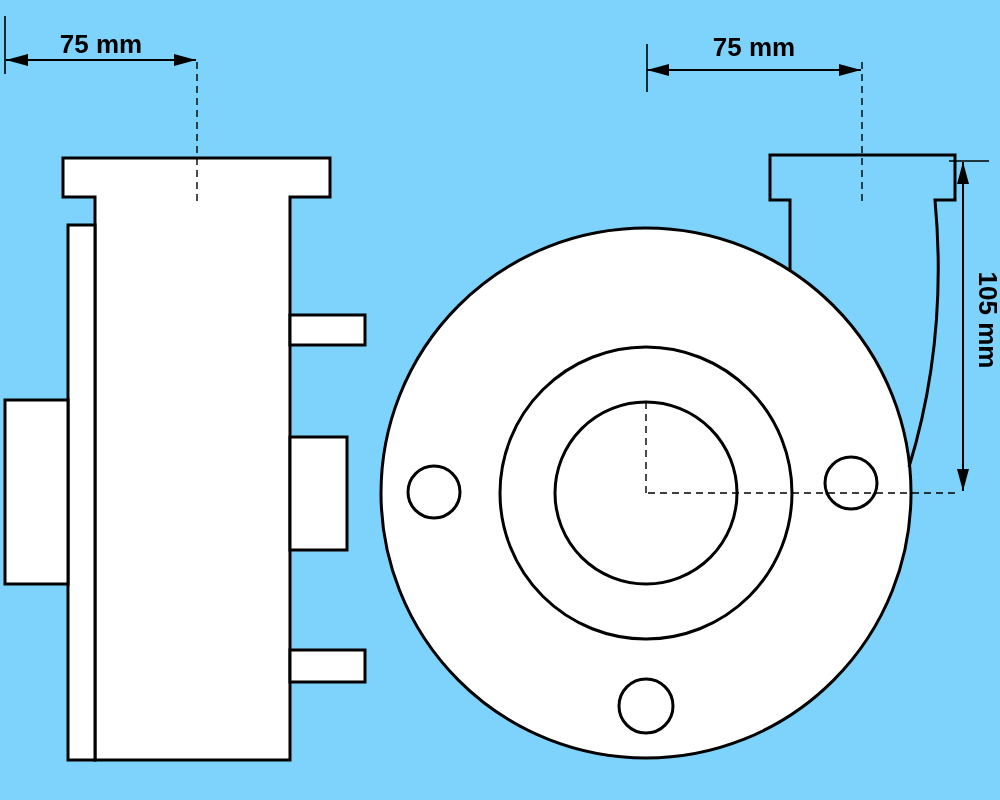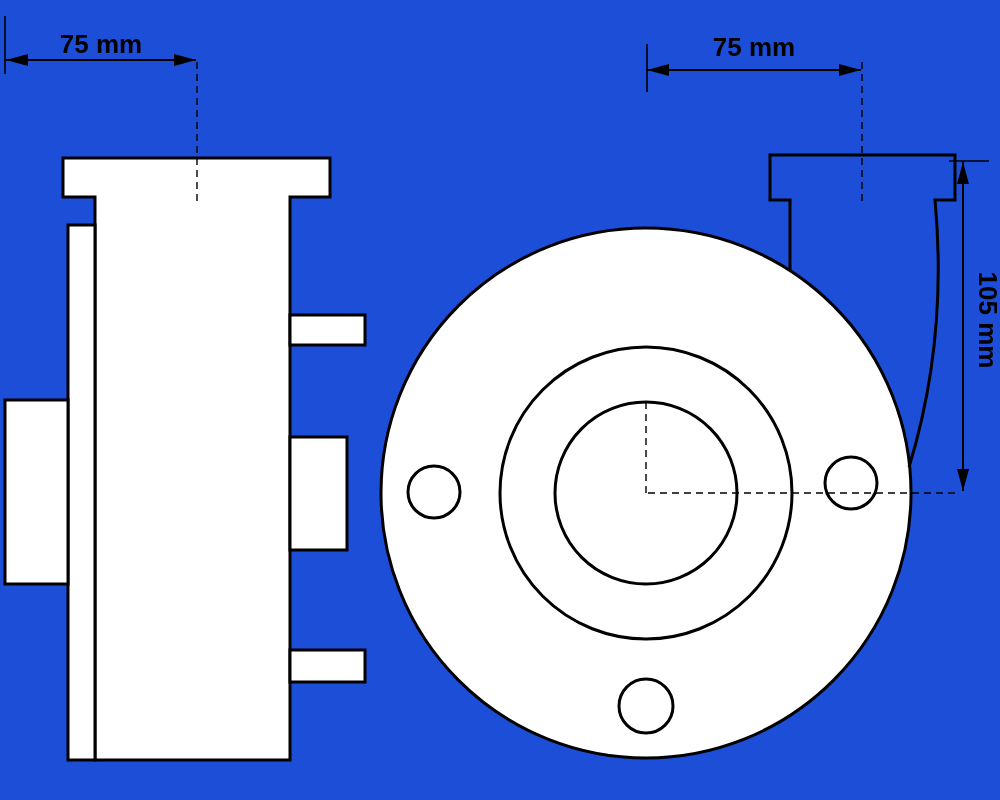--- a/index.html
+++ b/index.html
@@ -8,21 +8,21 @@
     background: #ffffff;
     width: 1000px;
     height: 800px;
     overflow: hidden;
     font-family: "Liberation Sans", sans-serif;
   }
   .canvas-wrap {
     position: relative;
     width: 1000px;
     height: 800px;
-    background: #1d4ed8;
+    background: #7dd3fc;
   }
   svg {
     display: block;
   }
   .outline {
     fill: #ffffff;
     stroke: #000000;
     stroke-width: 3;
     stroke-linejoin: miter;
   }

